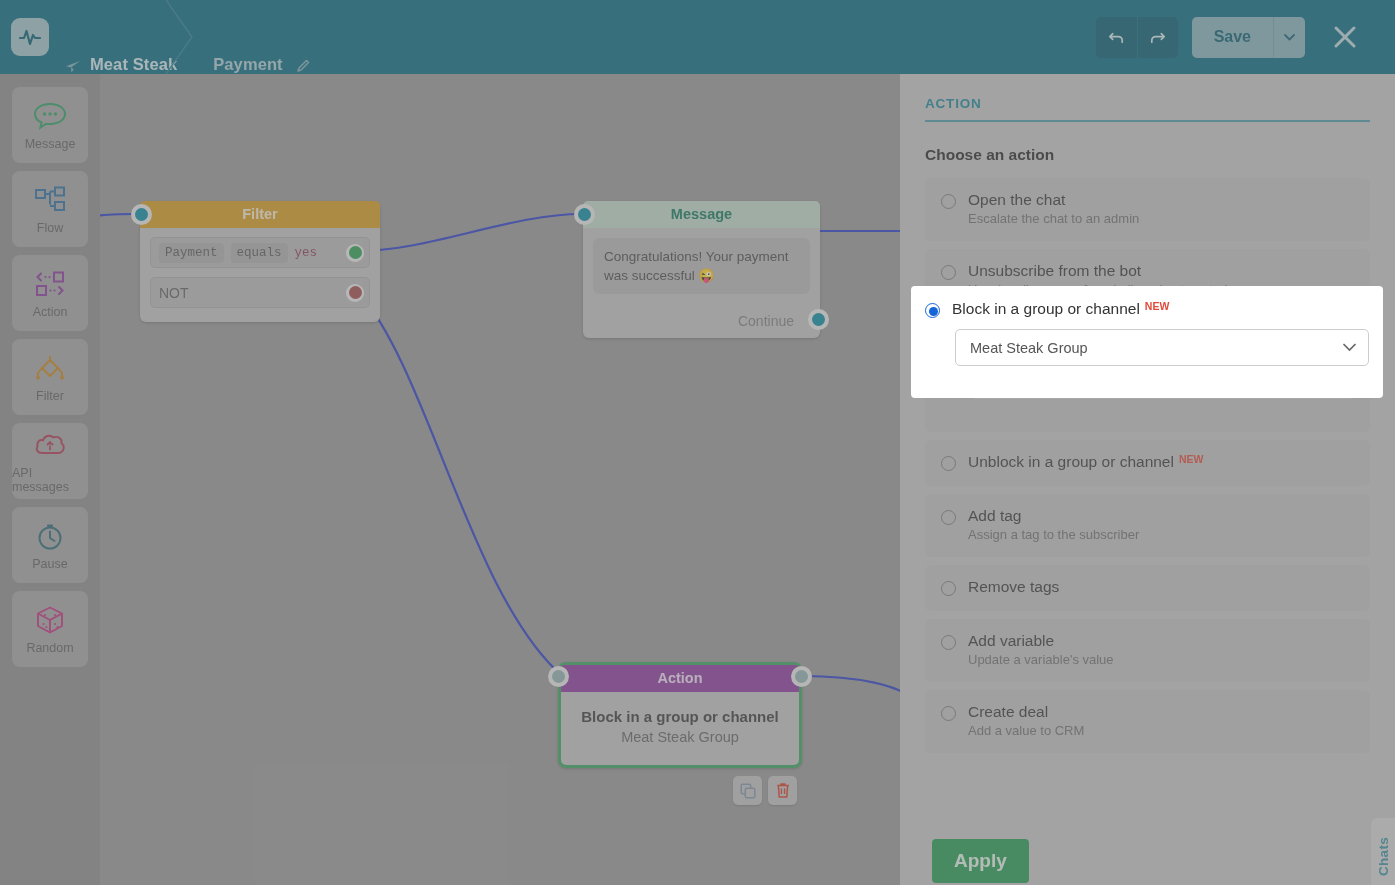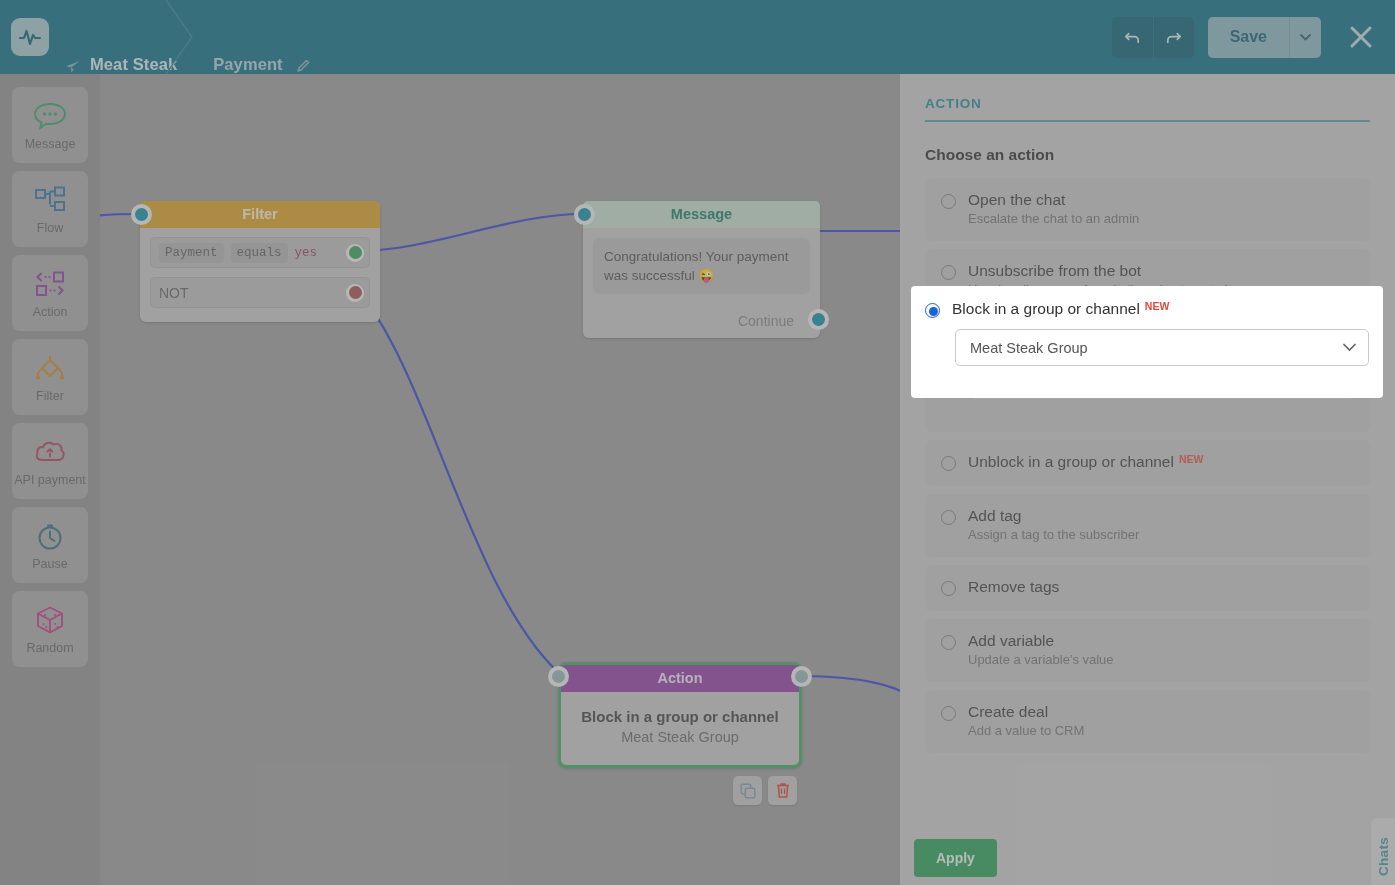--- a/index.html
+++ b/index.html
@@ -28,21 +28,21 @@
   .bc-arrow{
     position:absolute;right:-1px;top:0;width:34px;height:74px;
   }
   .bc-label{
     color:#cfe3e7;font-size:16.5px;font-weight:bold;letter-spacing:.1px;
   }
   .bc-label.dim{color:#a9c8cf;font-weight:bold;}
   .send-ico{margin-right:9px;display:flex;align-items:center;}
   .pencil{margin-left:12px;display:flex;align-items:center;}
   #header-right{
-    position:absolute;right:0;top:0;height:74px;display:flex;align-items:center;
+    position:absolute;right:16px;top:0;height:74px;display:flex;align-items:center;
   }
   .undo-group{display:flex;background:#0a5c6e;border-radius:5px;overflow:hidden;height:41px;}
   .undo-btn{
     width:41px;height:41px;display:flex;align-items:center;justify-content:center;
     cursor:pointer;
   }
   .undo-btn + .undo-btn{border-left:1px solid #0d6d82;}
   .save-group{display:flex;margin-left:14px;height:41px;border-radius:5px;overflow:hidden;}
   .save-btn{
     background:#86b0ba;color:#0d5f71;font-size:16px;font-weight:bold;
@@ -157,22 +157,22 @@
   }
   .opt-title{font-size:15.5px;color:#3a3a3a;}
   .opt-desc{font-size:13px;color:#707070;margin:2px 0 0 27px;}
   .newbadge{color:#e04a3a;font-size:10.5px;font-weight:bold;vertical-align:super;margin-left:5px;}
   .selectbox{
     margin:11px 0 2px 30px;background:#fff;border:1px solid #ccc;border-radius:5px;
     height:37px;display:flex;align-items:center;padding:0 12px 0 14px;
     font-size:14.5px;color:#555;justify-content:space-between;cursor:pointer;
   }
   #apply-btn{
-    position:absolute;left:14px;top:765px;background:#279a53;color:#dfeee5;
-    font-size:14px;font-weight:bold;border-radius:4px;padding:11px 22px;cursor:pointer;
+    position:absolute;left:32px;top:765px;background:#279a53;color:#dfeee5;
+    font-size:19px;font-weight:bold;border-radius:4px;padding:11px 22px;cursor:pointer;
   }
   #chats-tab{
     position:absolute;right:0;top:744px;width:24px;height:78px;
     background:#d0d0d0;border-radius:6px 0 0 6px;
     display:flex;align-items:center;justify-content:center;cursor:pointer;
   }
   #chats-tab span{
     writing-mode:vertical-rl;transform:rotate(180deg);
     font-size:13.5px;color:#3c8ea0;font-weight:bold;letter-spacing:.3px;
   }
@@ -304,21 +304,21 @@
     <span class="side-label">Filter</span>
   </div>
 
   <div class="side-item">
     <span class="side-ico">
       <svg width="32" height="28" viewBox="0 0 32 28">
         <path d="M8 22 C3.5 22 1.5 18.5 3.5 15.5 C2.5 11 6 8 9 9.5 C10 5 16 3 19.5 6.5 C24 4.5 28.5 8 27.5 12.5 C31 14 30.5 21 25 22 Z" fill="none" stroke="#ad3c55" stroke-width="1.9" stroke-linejoin="round"></path>
         <path d="M16 18.5 V11 M13.5 13.5 L16 11 L18.5 13.5" fill="none" stroke="#ad3c55" stroke-width="1.8" stroke-linecap="round" stroke-dasharray="3 2.4"></path>
       </svg>
     </span>
-    <span class="side-label">API payment</span>
+    <span class="side-label">API messages</span>
   </div>
 
   <div class="side-item">
     <span class="side-ico">
       <svg width="30" height="30" viewBox="0 0 30 30">
         <circle cx="15" cy="17" r="10.5" fill="none" stroke="#2e6a78" stroke-width="2"></circle>
         <path d="M15 10.5 V17 L19.5 20" fill="none" stroke="#2e6a78" stroke-width="2" stroke-linecap="round"></path>
         <rect x="12" y="3.5" width="6" height="2.6" rx="1" fill="#2e6a78"></rect>
       </svg>
     </span>

